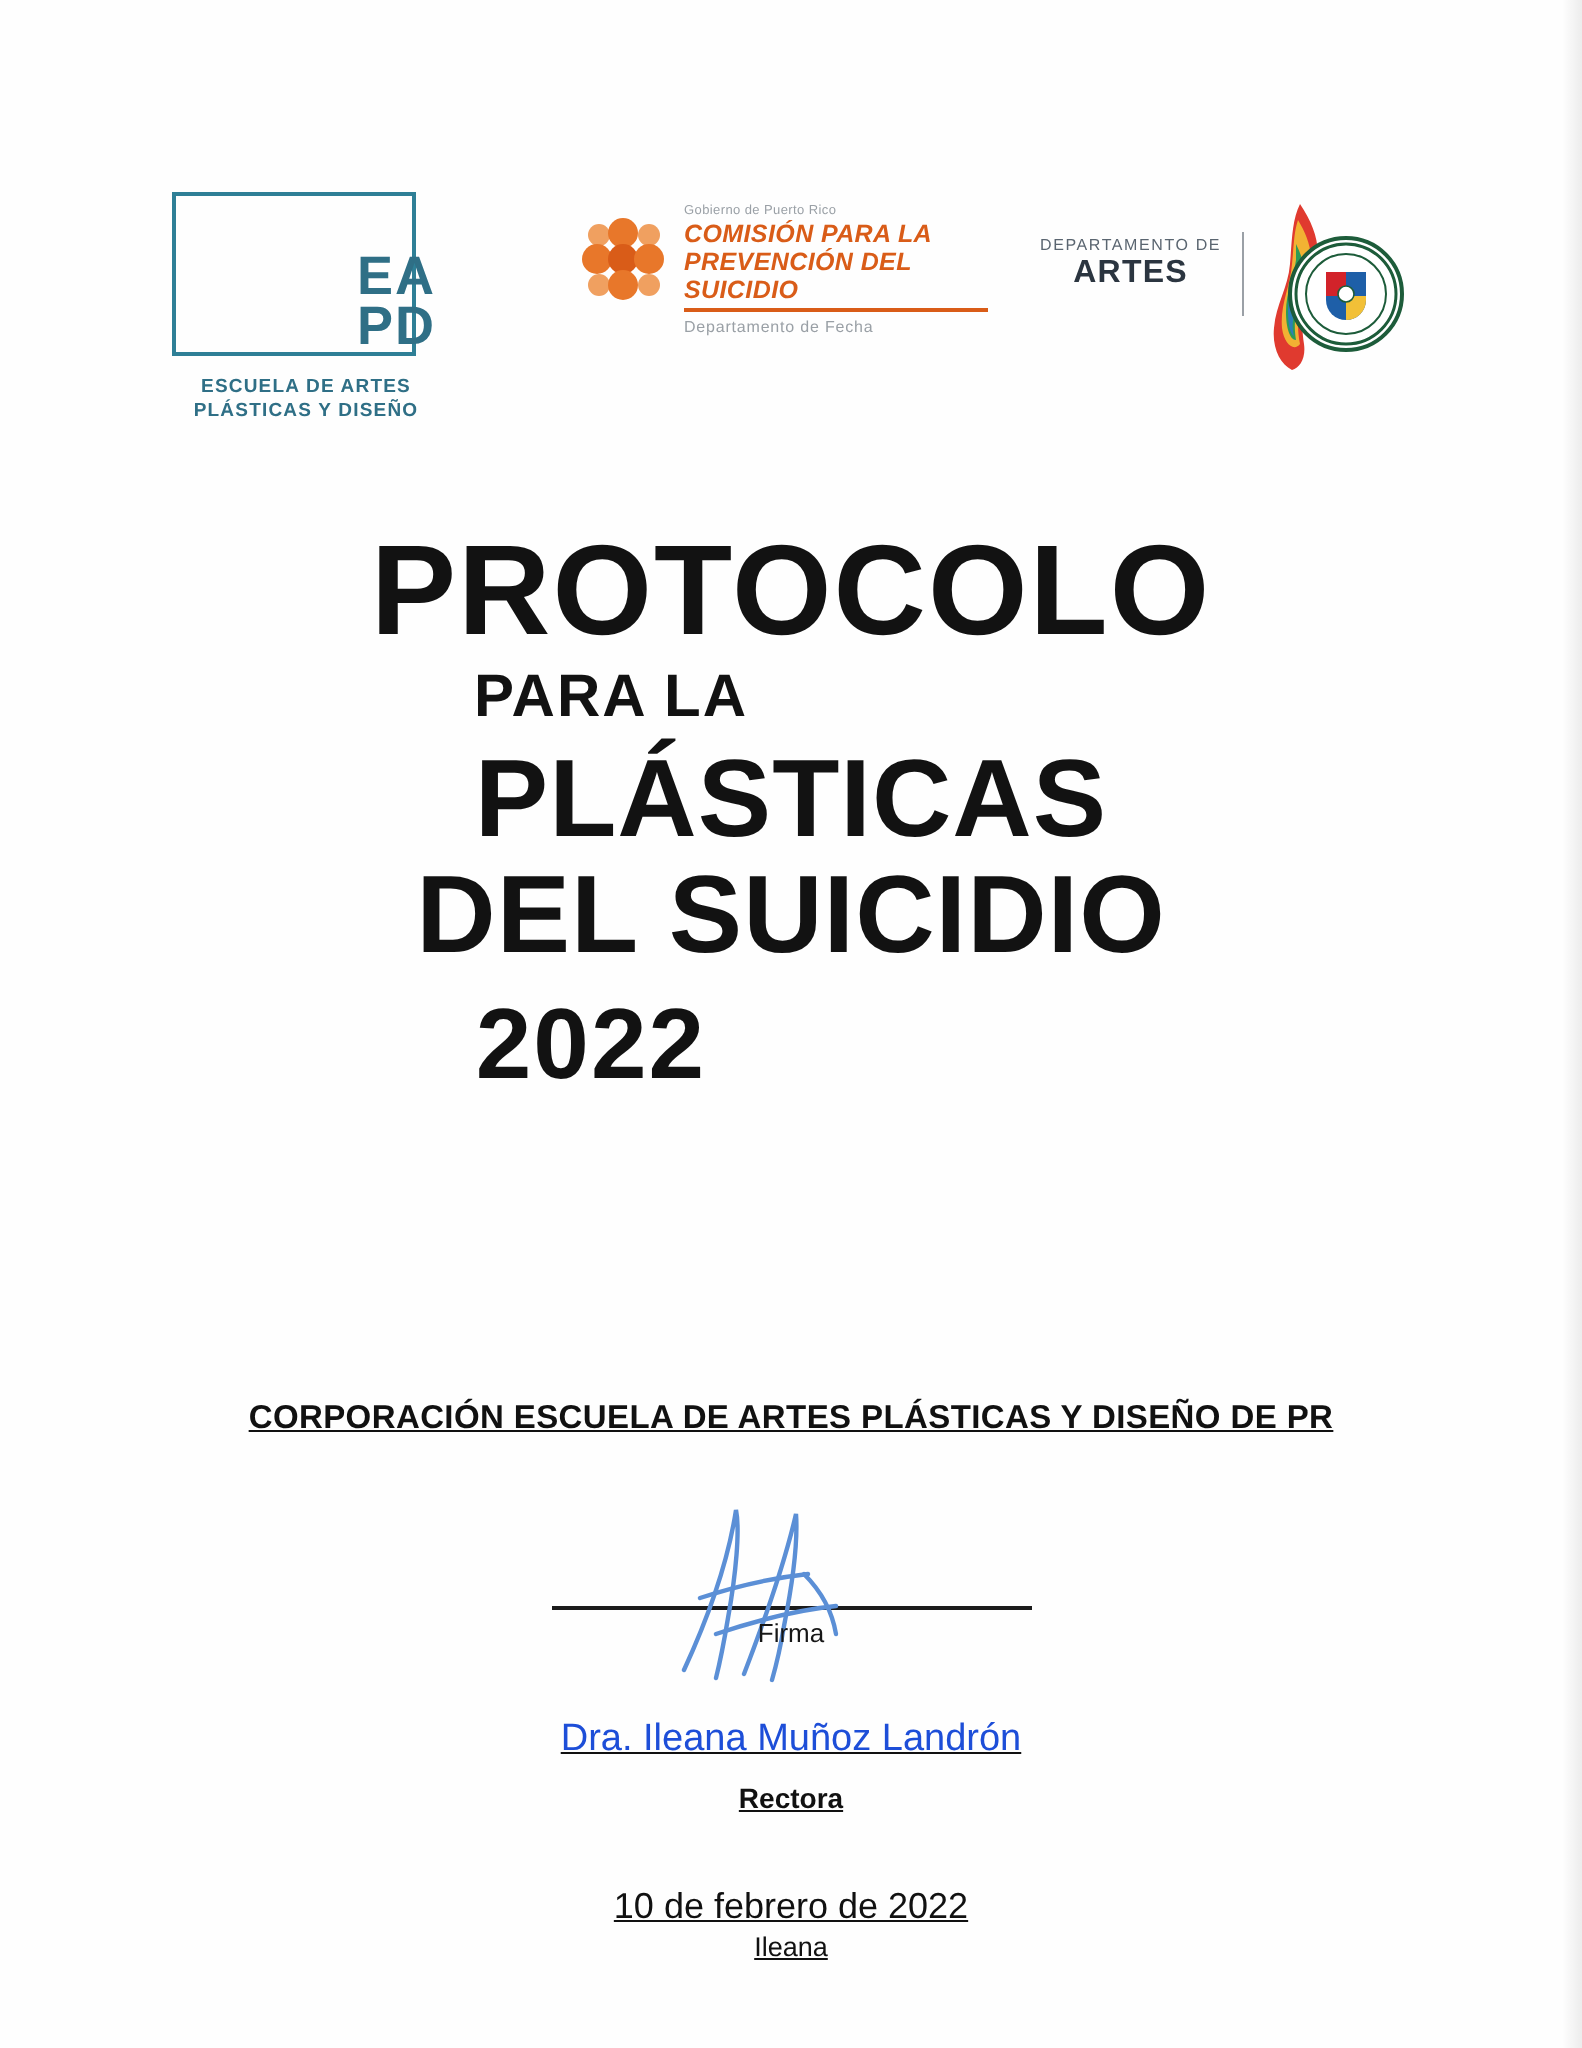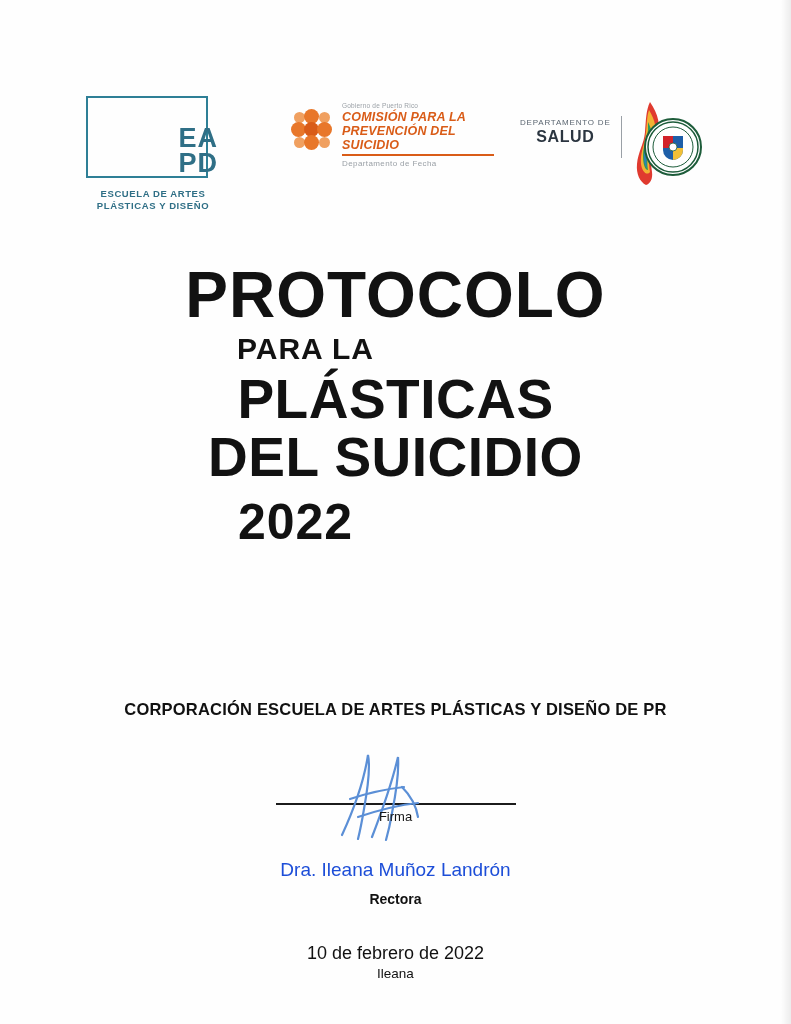--- a/index.html
+++ b/index.html
@@ -229,20 +229,21 @@
     margin-top: 6px;
   }
 
   
   .sig-block {
     position: absolute;
     left: 0;
     right: 0;
     top: 700px;
     text-align: center;
+    text-decoration: underline;
   }
   .org-line {
     font-size: 16.5px;
     font-weight: bold;
     letter-spacing: 0.2px;
     color: #111111;
   }
   .sig-area {
     position: relative;
     height: 82px;
@@ -342,21 +343,21 @@
         <div class="comision-l1">COMISIÓN PARA LA</div>
         <div class="comision-l2">PREVENCIÓN DEL SUICIDIO</div>
         <div class="comision-rule"></div>
         <div class="comision-dept">Departamento de Fecha</div>
       </div>
     </div>
 
     <div class="salud">
       <div class="salud-text">
         <div class="salud-l1">DEPARTAMENTO DE</div>
-        <div class="salud-l2">SALUD</div>
+        <div class="salud-l2">ARTES</div>
       </div>
       <div class="salud-divider"></div>
       <div class="salud-seal">
         <svg class="salud-flame" viewBox="0 0 30 86" xmlns="http://www.w3.org/2000/svg">
           <path d="M16 2 C24 14, 28 26, 22 40 C18 50, 16 60, 18 72 C19 79, 16 84, 12 85 C6 82, 2 74, 3 64 C4 52, 10 44, 11 32 C12 20, 12 10, 16 2 Z" fill="#e03a2f"></path>
           <path d="M15 10 C21 20, 24 30, 19 42 C15 52, 14 62, 16 72 C13 76, 8 72, 7 64 C6 52, 11 44, 12 32 C13 22, 13 16, 15 10 Z" fill="#f2b233"></path>
           <path d="M14 22 C18 30, 20 38, 16 48 C13 56, 13 64, 14 70 C11 70, 9 64, 9 56 C9 46, 13 38, 14 30 Z" fill="#2e9b57"></path>
           <path d="M13 34 C16 40, 17 46, 14 54 C12 60, 12 64, 13 68 C11 67, 10 62, 10 56 C10 48, 12 42, 13 34 Z" fill="#2c7fb8"></path>
         </svg>
         <div class="salud-shield">

